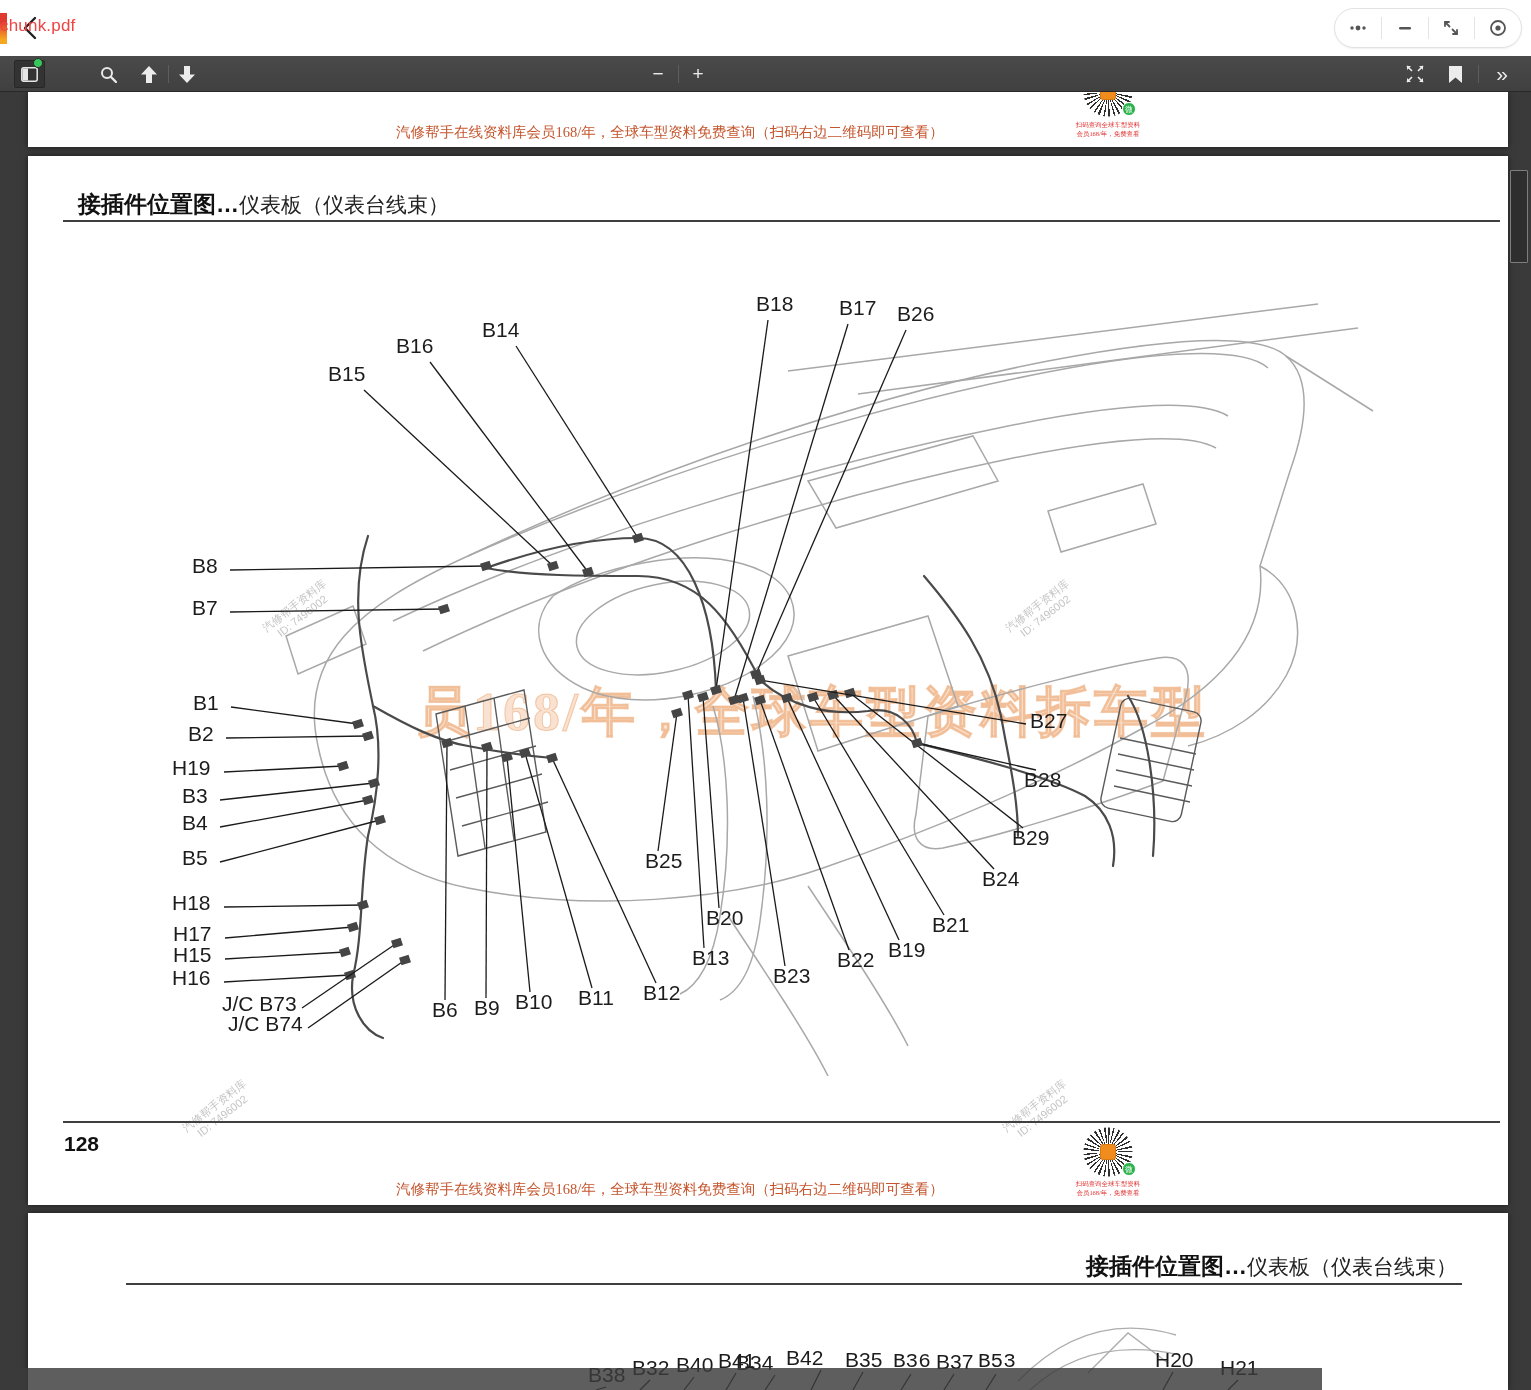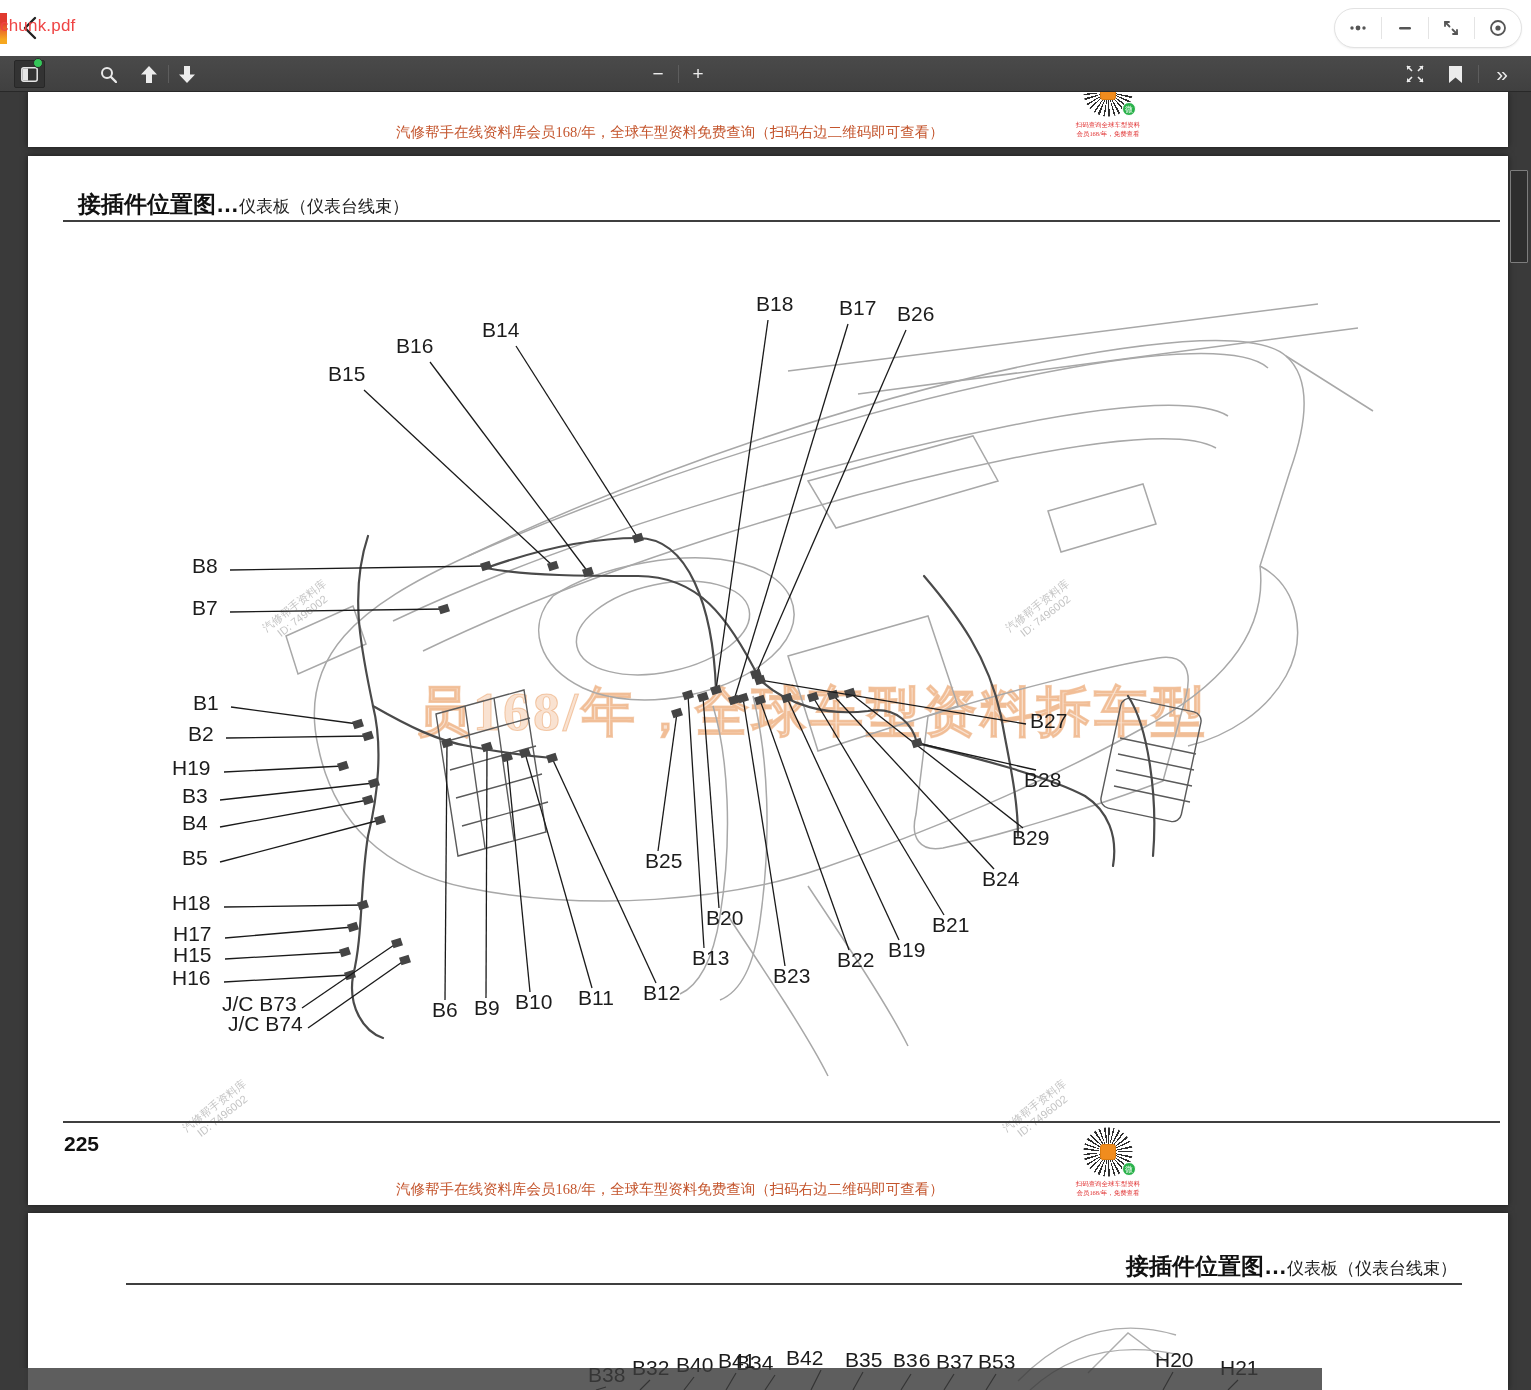--- a/index.html
+++ b/index.html
@@ -49,21 +49,21 @@
   .page { position:absolute; left:28px; width:1480px; background:#ffffff; overflow:hidden;
           box-shadow:0 0 6px rgba(0,0,0,.55); }
   #page1 { top:0; height:55px; }
   #page2 { top:64px; height:1049px; }
   #page3 { top:1121px; height:177px; }
 
   .ad-text { position:absolute; font-family:"Liberation Serif", serif; font-size:14.5px; color:#c4552d; white-space:nowrap; }
   .doc-hr { position:absolute; height:2px; background:#3f3f3f; }
   .title-row { position:absolute; white-space:nowrap; }
   .title-bold { font-weight:bold; font-size:23px; color:#111; font-family:"Liberation Sans",sans-serif; }
-  .title-rest { font-weight:normal; font-size:17px; color:#222; font-family:"Liberation Serif",serif; }
+  .title-rest { font-weight:normal; font-size:21px; color:#222; font-family:"Liberation Serif",serif; }
   .pagenum { position:absolute; font-weight:bold; font-size:21px; color:#111; }
 
   
   .qr { position:absolute; width:52px; height:52px; }
   .qr-ring { position:absolute; inset:0; border-radius:50%;
     background:repeating-conic-gradient(#2e2e2e 0 5deg, #fff 5deg 12deg, #2e2e2e 12deg 16deg, #fff 16deg 25deg);
     -webkit-mask:radial-gradient(circle, transparent 0 7px, #000 8px 24px, transparent 25px);
             mask:radial-gradient(circle, transparent 0 7px, #000 8px 24px, transparent 25px); }
   .qr-logo { position:absolute; left:18px; top:18px; width:16px; height:16px; border-radius:3px;
              background:#f08c1e; border:1px solid #d87a10; }
@@ -379,21 +379,21 @@
           <line x1="868" y1="494" x2="749" y2="467" stroke="#1a1a1a" stroke-width="1.3"></line>
           <rect x="744" y="463" width="10" height="8" fill="#454545" transform="rotate(-18 749 467)"></rect>
           <text x="856" y="496" dominant-baseline="hanging" font-size="21" fill="#1c1c1c" font-family="&quot;Liberation Sans&quot;, sans-serif">B28</text>
           <line x1="858" y1="448" x2="592" y2="404" stroke="#1a1a1a" stroke-width="1.3"></line>
           <rect x="587" y="400" width="10" height="8" fill="#454545" transform="rotate(-18 592 404)"></rect>
           <text x="862" y="437" dominant-baseline="hanging" font-size="21" fill="#1c1c1c" font-family="&quot;Liberation Sans&quot;, sans-serif">B27</text>
         </g>
     </svg>
 
     <div class="doc-hr" style="left:35px; top:965px; width:1437px;"></div>
-    <div class="pagenum" style="left:36px; top:976px;">225</div>
+    <div class="pagenum" style="left:36px; top:976px;">128</div>
     <div class="ad-text" style="left:368px; top:1024px;">汽修帮手在线资料库会员168/年，全球车型资料免费查询（扫码右边二维码即可查看）</div>
     <div class="qr" style="left:1054px; top:970px;">
       <div class="qr-ring"></div>
       <div class="qr-logo"></div>
       <div class="qr-badge">微</div>
     </div>
     <div class="qr-cap" style="left:1032px; top:1024px;">
       <div>扫码查询全球车型资料</div>
         <div>会员168/年，免费查看</div>
     </div>
@@ -428,21 +428,21 @@
     <div id="p3-labels">
         <span class="p3-label" style="left: 560px; top: 150px;">B38</span>
         <span class="p3-label" style="left: 604px; top: 143px;">B32</span>
         <span class="p3-label" style="left: 648px; top: 140px;">B40</span>
         <span class="p3-label" style="left: 690px; top: 136px;">B41</span>
         <span class="p3-label" style="left: 708px; top: 138px;">B34</span>
         <span class="p3-label" style="left: 758px; top: 133px;">B42</span>
         <span class="p3-label" style="left: 817px; top: 135px;">B35</span>
         <span class="p3-label" style="left: 865px; top: 137px; font-family: Liberation Mono, monospace;">B36</span>
         <span class="p3-label" style="left: 908px; top: 137px;">B37</span>
-        <span class="p3-label" style="left: 950px; top: 137px;">B53</span>
+        <span class="p3-label" style="left: 950px; top: 137px; font-family: Liberation Mono, monospace;">B53</span>
         <span class="p3-label" style="left: 1127px; top: 135px;">H20</span>
         <span class="p3-label" style="left: 1192px; top: 143px;">H21</span>
       </div>
   </div>
 
   <div id="bottom-overlay"></div>
 
   <div id="scroll-thumb"></div>
 </div>
 

